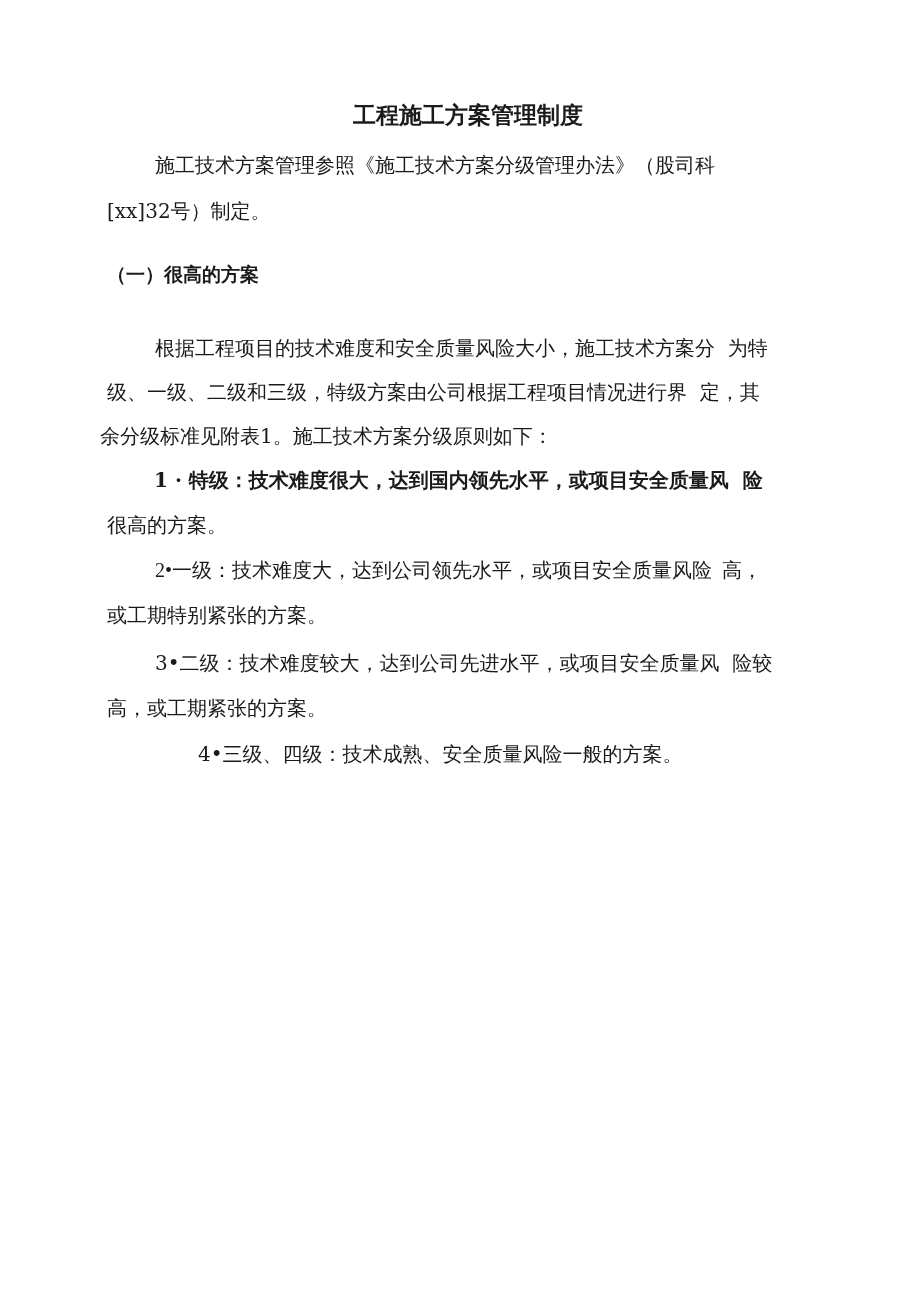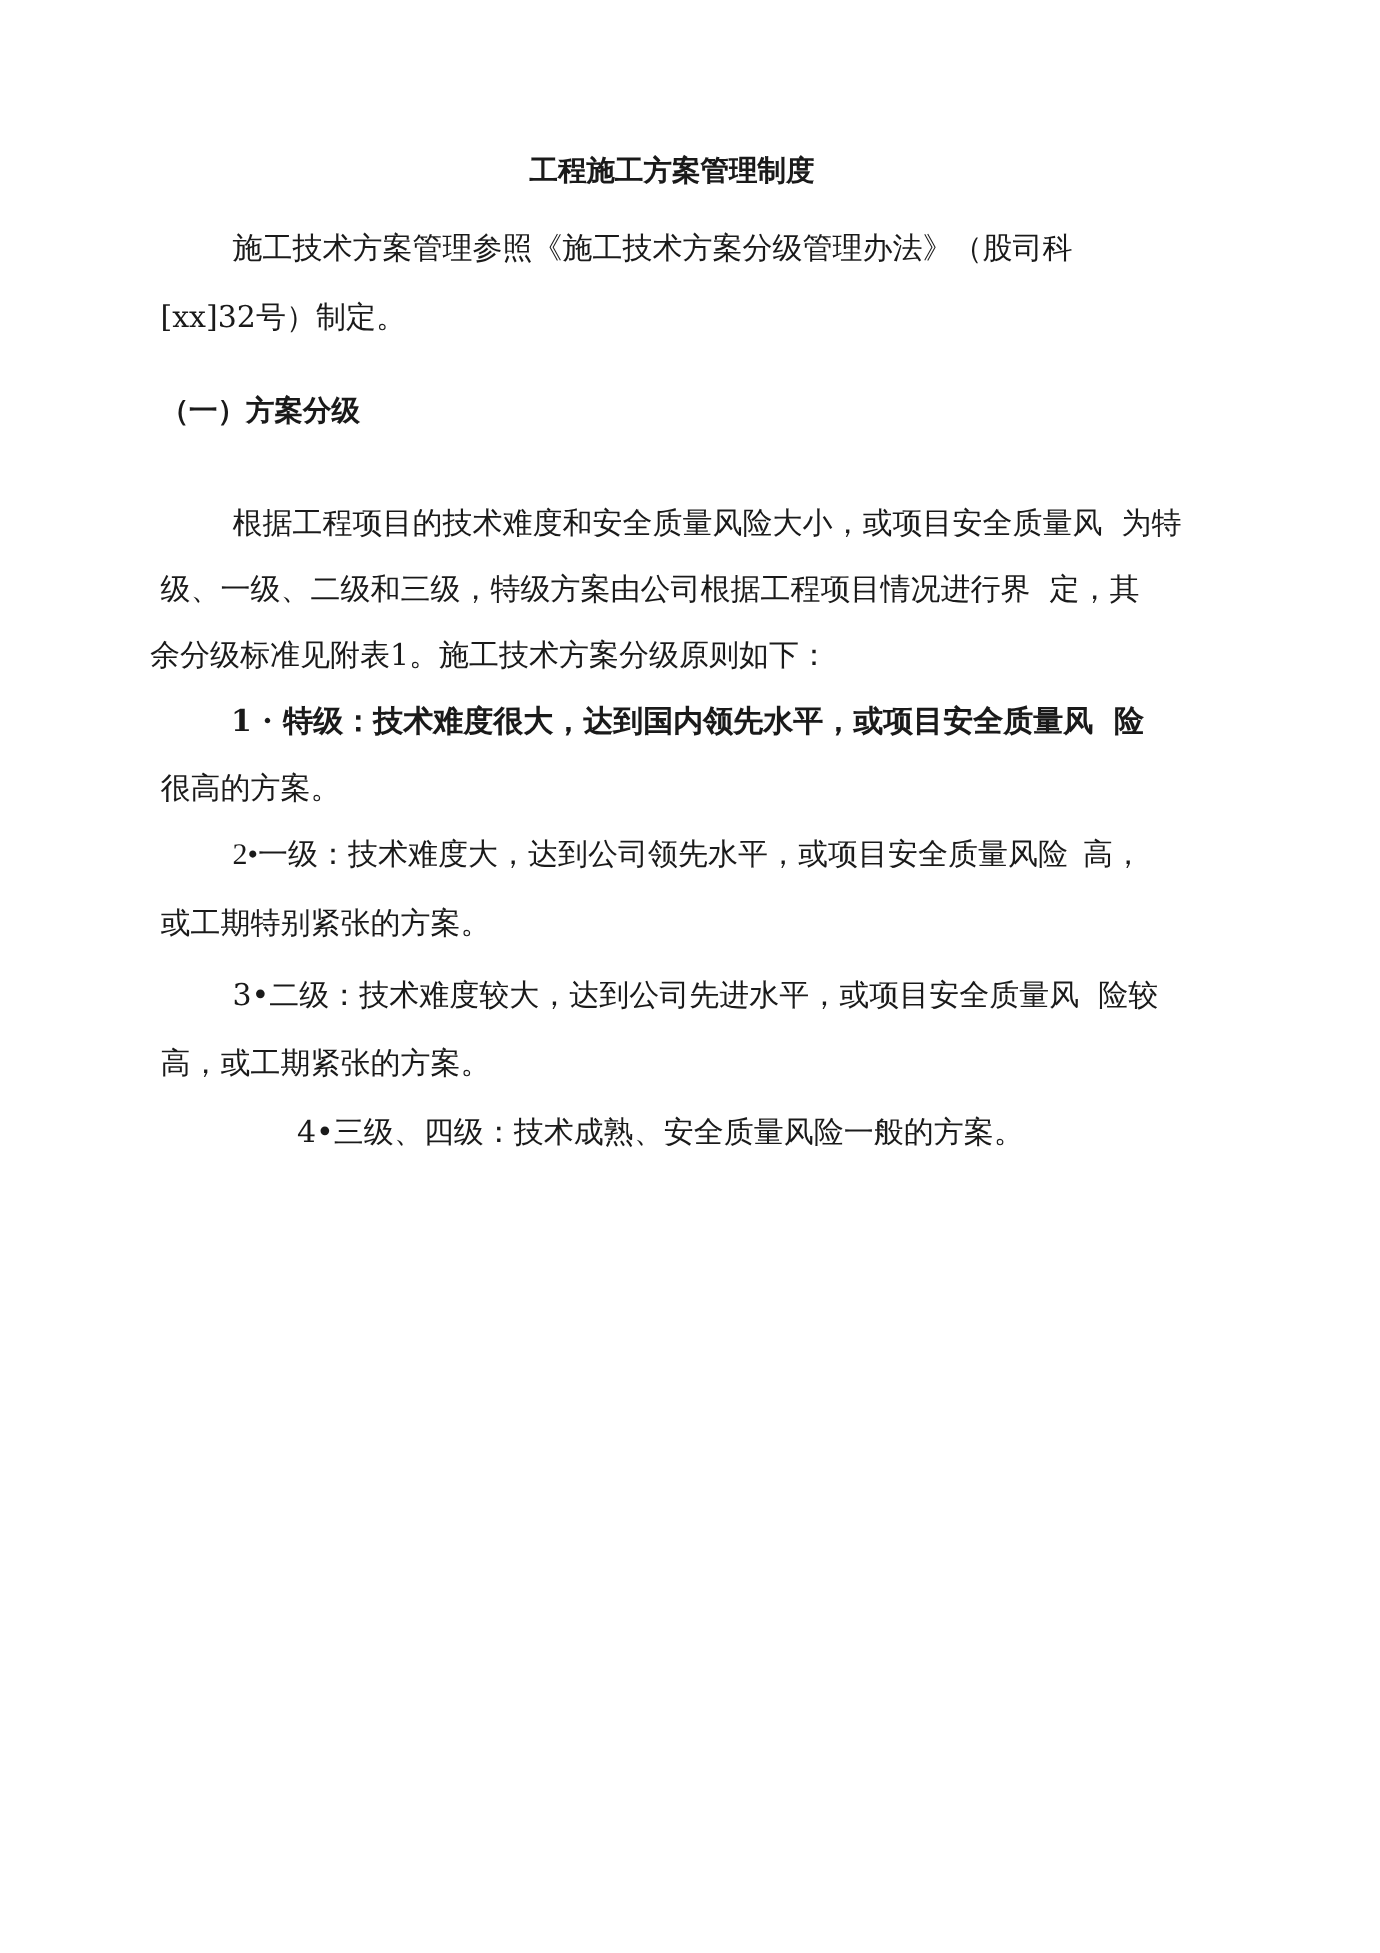--- a/index.html
+++ b/index.html
@@ -1,33 +1,33 @@
 <!DOCTYPE html>
 <html><head>
   <meta charset="utf-8">
   <style>
     html, body { margin: 0; padding: 0; background: #ffffff; }
     body { width: 920px; height: 1302px; position: relative; overflow: hidden;
       font-family: "DejaVu Serif", "Liberation Serif", serif; color: #1a1a1a; }
     .line { position: absolute; white-space: pre; font-size: 20px; line-height: 24px; }
-    .title { font-weight: bold; font-family: Liberation Sans, sans-serif; font-size: 19px; }
+    .title { font-weight: bold; font-family: Liberation Sans, sans-serif; font-size: 23px; }
     .heading { font-weight: bold; font-family: "DejaVu Sans", "Liberation Sans", sans-serif; font-size: 19px; }
   </style>
 </head>
 <body>
 
 <div>
   <div class="line title" style="left:353px; top:103px;">工程施工方案管理制度</div>
 
   <div class="line" style="left:155px; top:153px;">施工技术方案管理参照《施工技术方案分级管理办法》（股司科</div>
   <div class="line" style="left:107px; top:199px;">[xx]32号）制定。</div>
 
-  <div class="line heading" style="left:107px; top:262px;">（一）方案分级</div>
+  <div class="line heading" style="left:107px; top:262px;">（一）很高的方案</div>
 
-  <div class="line" style="left:155px; top:336px;">根据工程项目的技术难度和安全质量风险大小，或项目安全质量风  为特</div>
+  <div class="line" style="left:155px; top:336px;">根据工程项目的技术难度和安全质量风险大小，施工技术方案分  为特</div>
   <div class="line" style="left:107px; top:380px;">级、一级、二级和三级，特级方案由公司根据工程项目情况进行界  定，其</div>
   <div class="line" style="left:100px; top:424px;">余分级标准见附表1。施工技术方案分级原则如下：</div>
 
   <div class="line" style="left:154px; top:468px;font-weight:bold;">1 · 特级：技术难度很大，达到国内领先水平，或项目安全质量风  险</div>
   <div class="line" style="left:107px; top:513px;">很高的方案。</div>
 
   <div class="line" style="left:155px; top:558px;font-family:Liberation Serif, serif;">2•一级：技术难度大，达到公司领先水平，或项目安全质量风险  高，</div>
   <div class="line" style="left:107px; top:603px;">或工期特别紧张的方案。</div>
 
   <div class="line" style="left:155px; top:651px;">3•二级：技术难度较大，达到公司先进水平，或项目安全质量风  险较</div>

